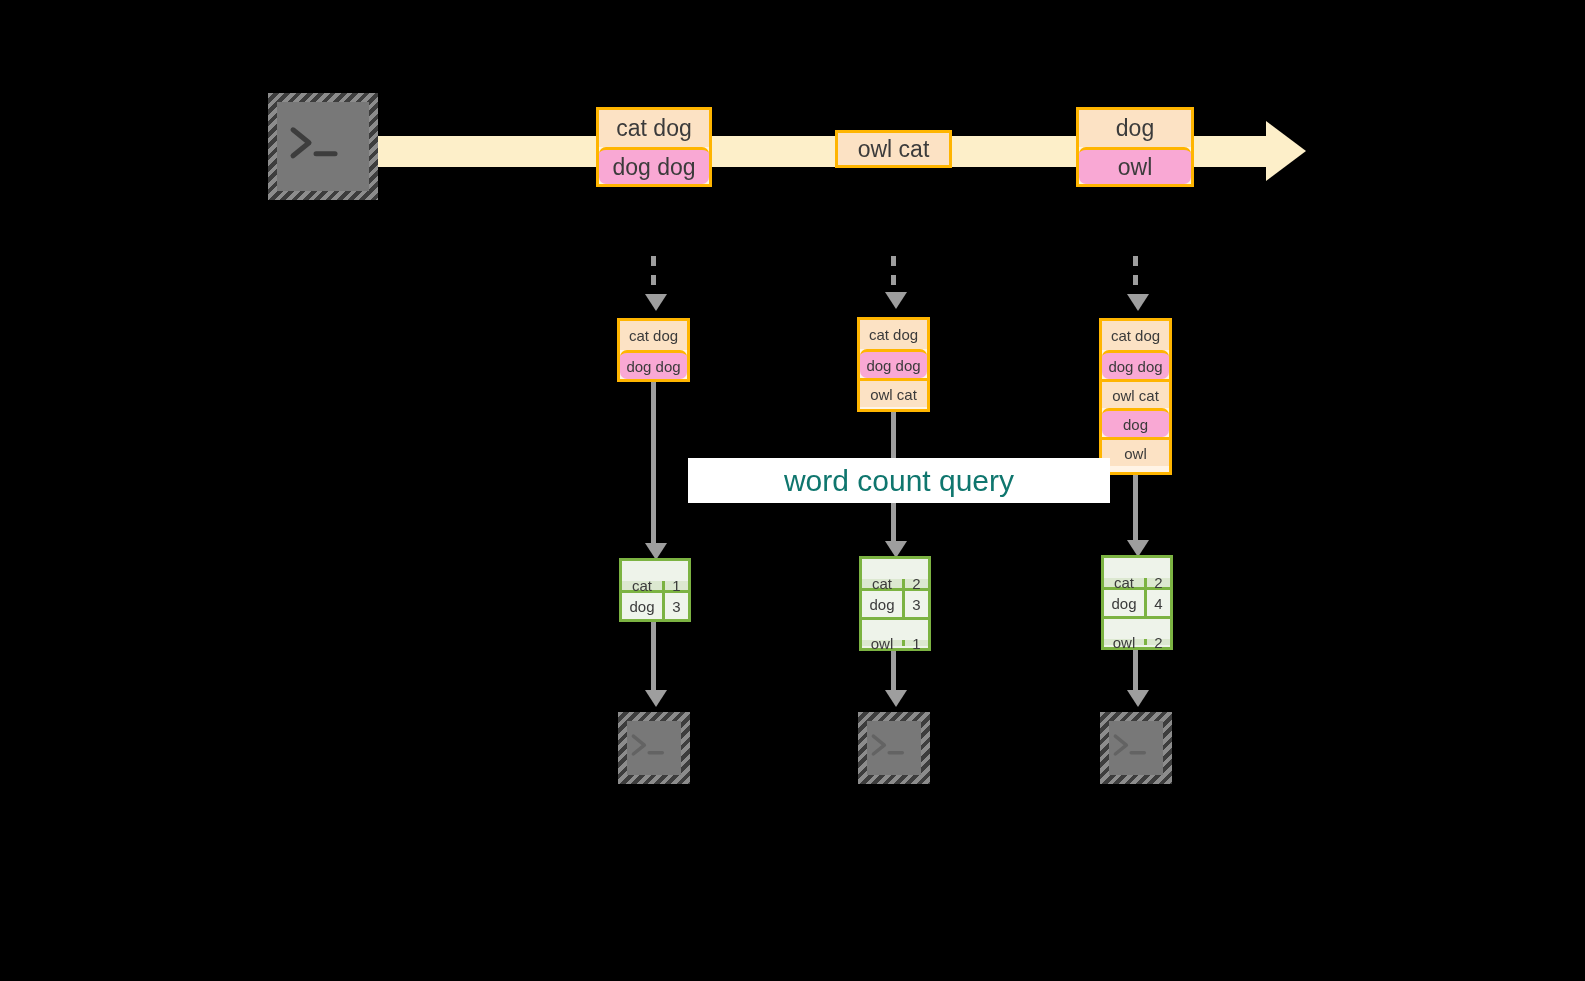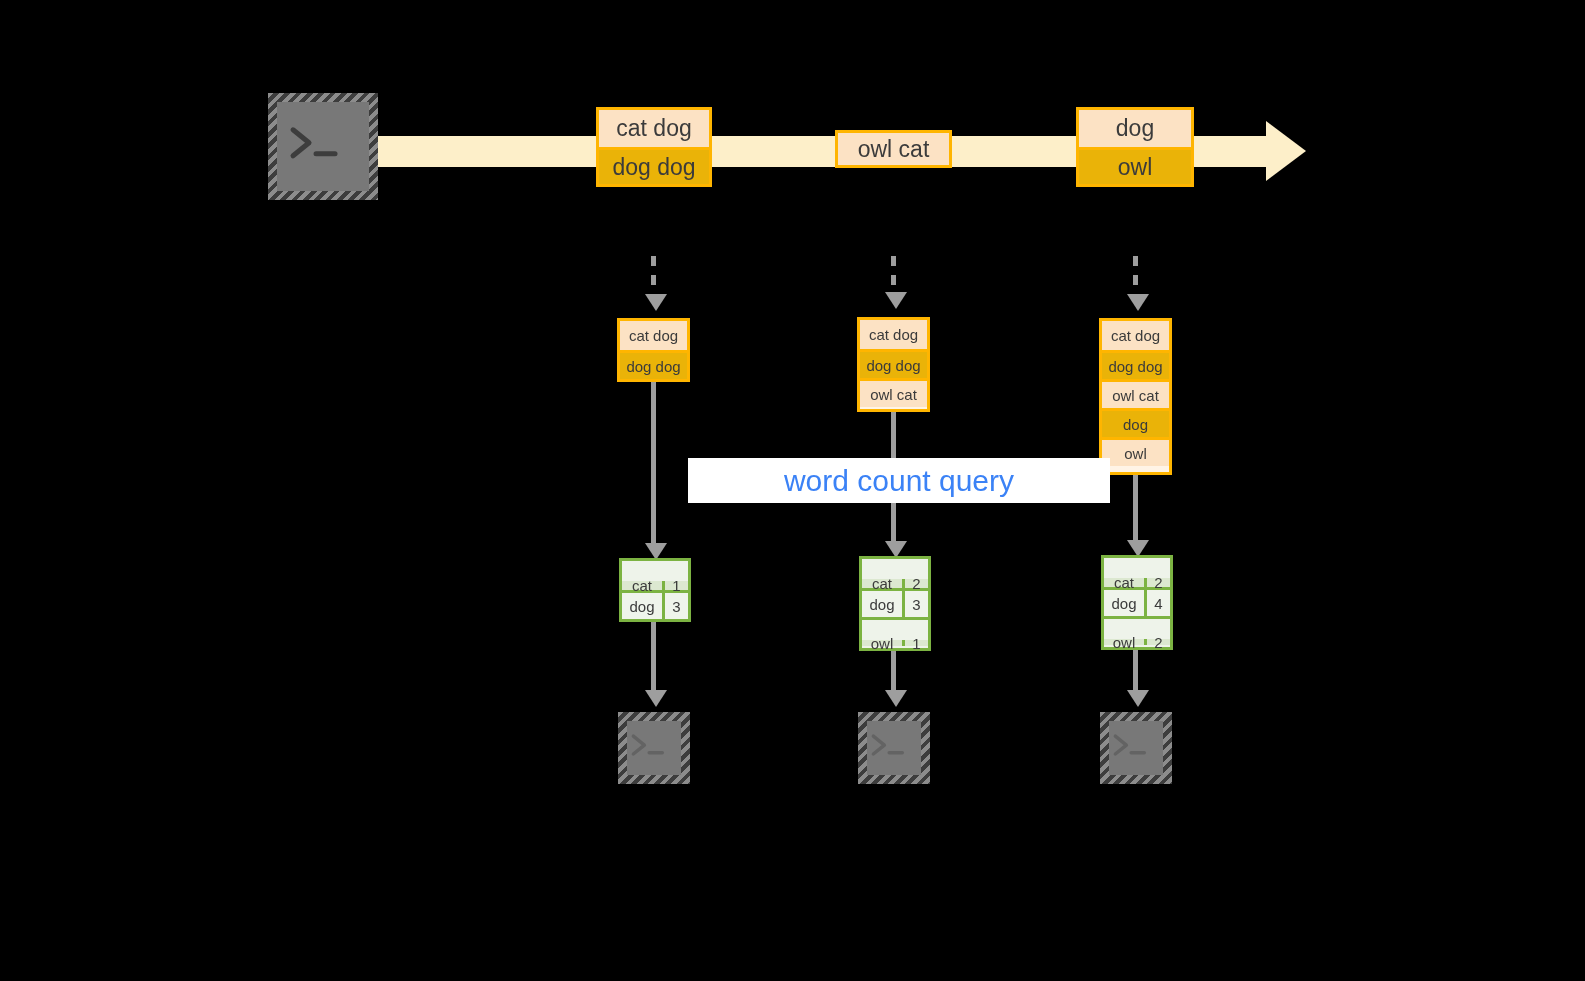--- a/index.html
+++ b/index.html
@@ -22,21 +22,21 @@
      border-radius:4px;}
   .term .inner{position:absolute;left:0;top:0;right:0;bottom:0;
      background:#787878;border-radius:8px;}
   .term svg{position:absolute;left:50%;top:50%;transform:translate(-62%,-58%);}
 
   
   .obox{position:absolute;box-sizing:border-box;border:3px solid #FFB500;background:#FFF4E6;}
   .orow{box-sizing:border-box;display:flex;align-items:center;justify-content:center;
         color:#3b3b3b;white-space:nowrap;}
   .orow.dark{background:#FCE2C4;}
-  .orow.light{background:#eab308;}
+  .orow.light{background:#f9a8d4;border-radius:7px;}
   .orow + .orow{border-top:3px solid #FFB500;}
 
   
   .gbox{position:absolute;box-sizing:border-box;border:3px solid #7CB342;background:#EEF3EA;}
   .grow{display:flex;box-sizing:border-box;}
   .grow + .grow{border-top:3px solid #7CB342;}
   .gcell{box-sizing:border-box;display:flex;align-items:center;justify-content:center;
          color:#3b3b3b;white-space:nowrap;}
   .gcell.k{border-right:3px solid #7CB342;}
   .grow.dark .gcell{background:#DCE8D0;margin-top:20px;}
@@ -45,21 +45,21 @@
   
   .vline{position:absolute;background:#9E9E9E;width:5px;}
   .vdash{position:absolute;width:5px;
      background:repeating-linear-gradient(to bottom,#9E9E9E 0 10px,transparent 10px 19px);}
   .vhead{position:absolute;width:0;height:0;
      border-left:11px solid transparent;border-right:11px solid transparent;
      border-top:17px solid #9E9E9E;}
 
   
   .label-band{position:absolute;background:#FFFFFF;display:flex;align-items:center;
-       justify-content:center;color:#3b82f6;white-space:nowrap;}
+       justify-content:center;color:#0f766e;white-space:nowrap;}
 </style>
 </head>
 <body>
 
 <div class="canvas">
 
   <div class="stream-band" style="left:366px;top:136px;width:900px;height:31px;"></div>
   <div class="stream-head" style="left:1266px;top:121px;"></div>
 
   <div class="term" style="left:268px;top:93px;width:110px;height:107px;">

